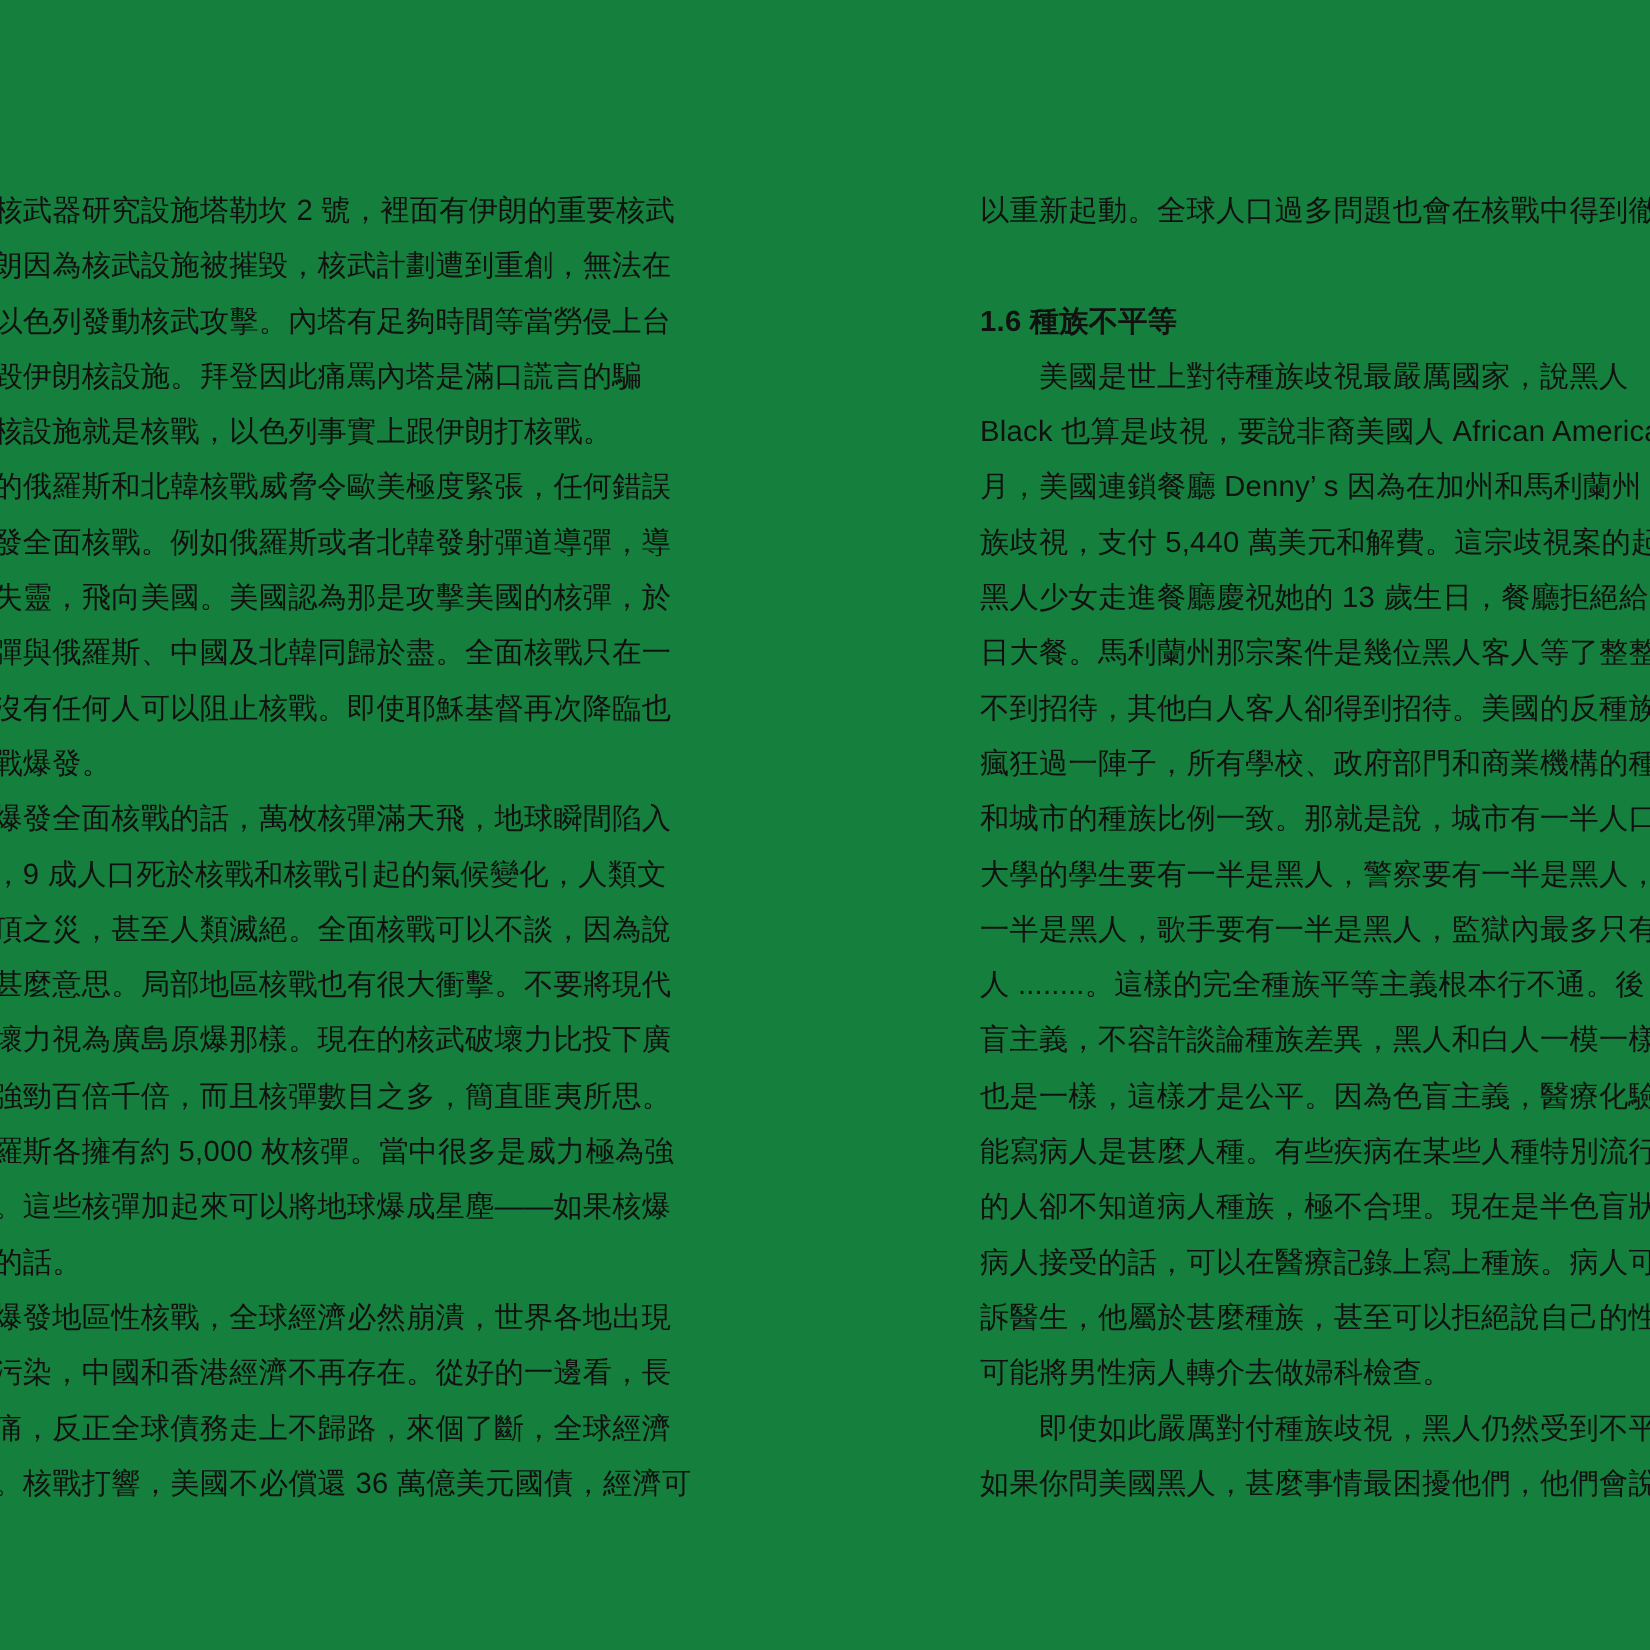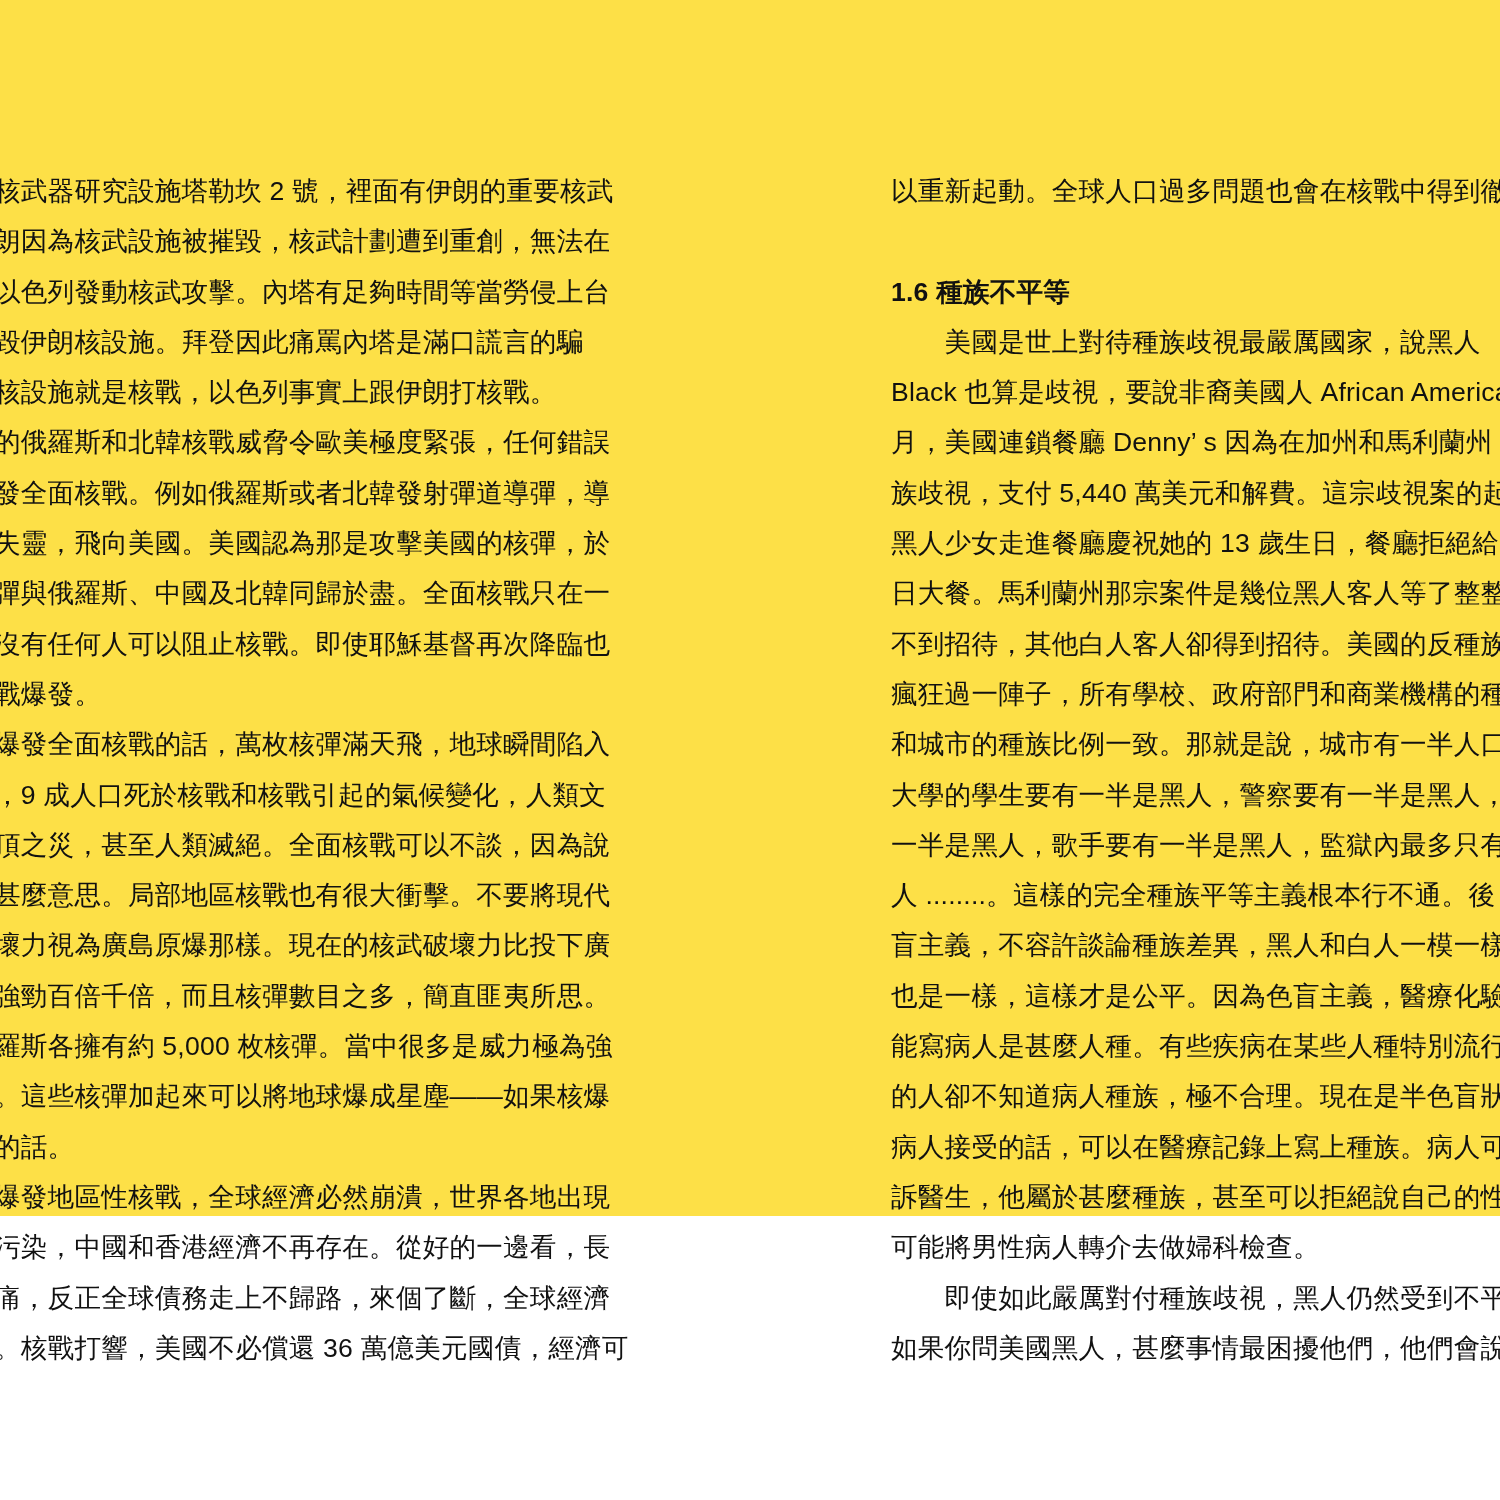--- a/index.html
+++ b/index.html
@@ -9,22 +9,22 @@
   body {
     width: 1500px;
     height: 1500px;
     overflow: hidden;
     background: #ffffff;
     font-family: "Liberation Sans", sans-serif;
   }
   .page {
     position: relative;
     width: 1500px;
-    height: 1216px;
-    background: #fde047;
+    height: 1500px;
+    background: #15803d;
   }
   .column {
     position: absolute;
     top: 166px;
   }
   .column.left {
     left: -6px;
     width: 700px;
   }
   .column.right {

